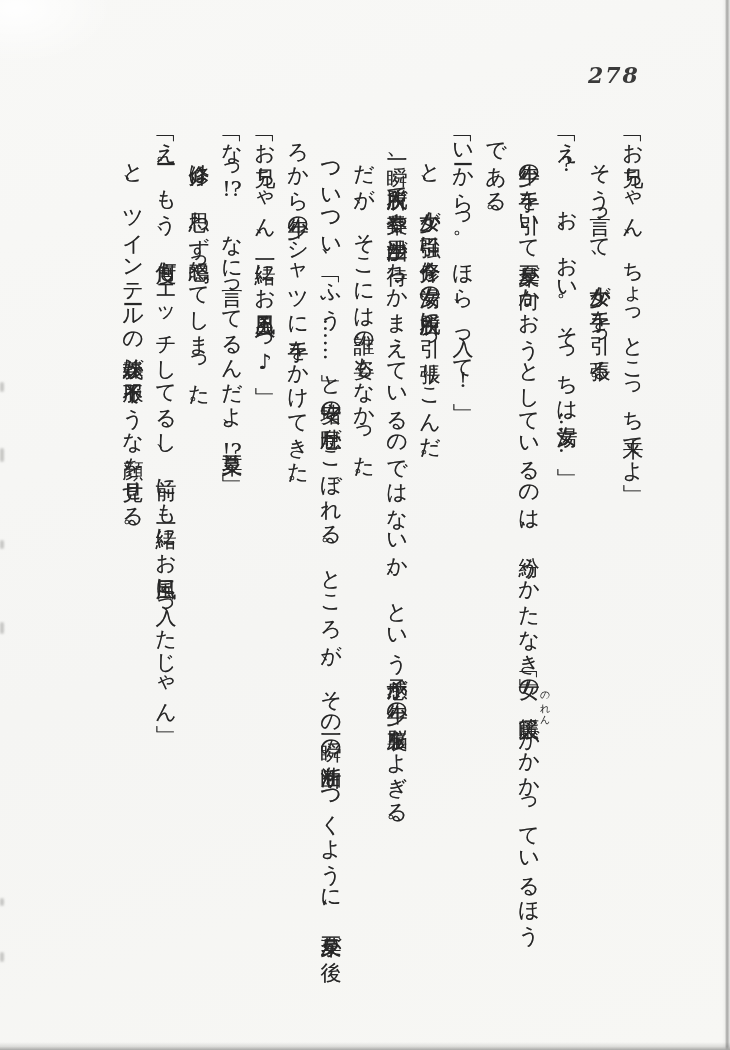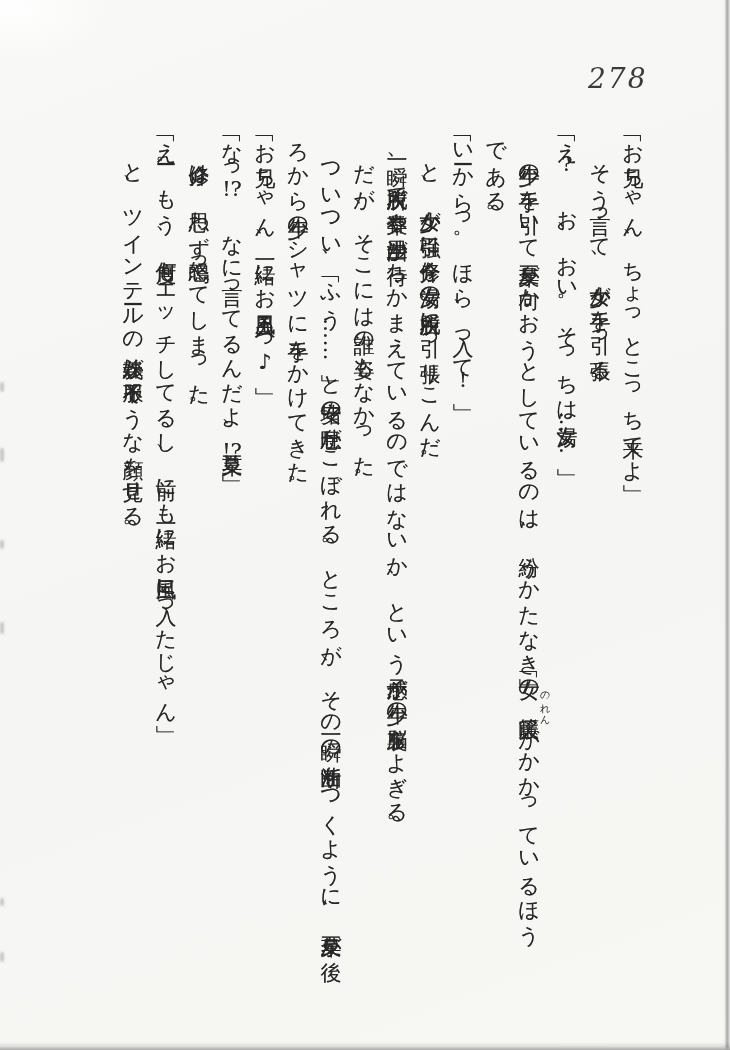--- a/index.html
+++ b/index.html
@@ -46,24 +46,25 @@
   .sp3 { top: 540px; height: 9px;  }
   .sp4 { top: 622px; height: 12px; }
   .sp5 { top: 898px; height: 8px;  }
   .sp6 { top: 952px; height: 10px; }
 
   
   .page-number {
     position: absolute;
     top: 62px;
     left: 588px;
-    font-size: 28px;
+    font-size: 22px;
     font-style: italic;
     letter-spacing: 2px;
     color: #3b3b3b;
+    font-weight: bold;
   }
 
   
   .text-block {
     position: absolute;
     top: 128px;
     right: 81px;
     width: 561px;
     height: 820px;
     writing-mode: vertical-rl;

